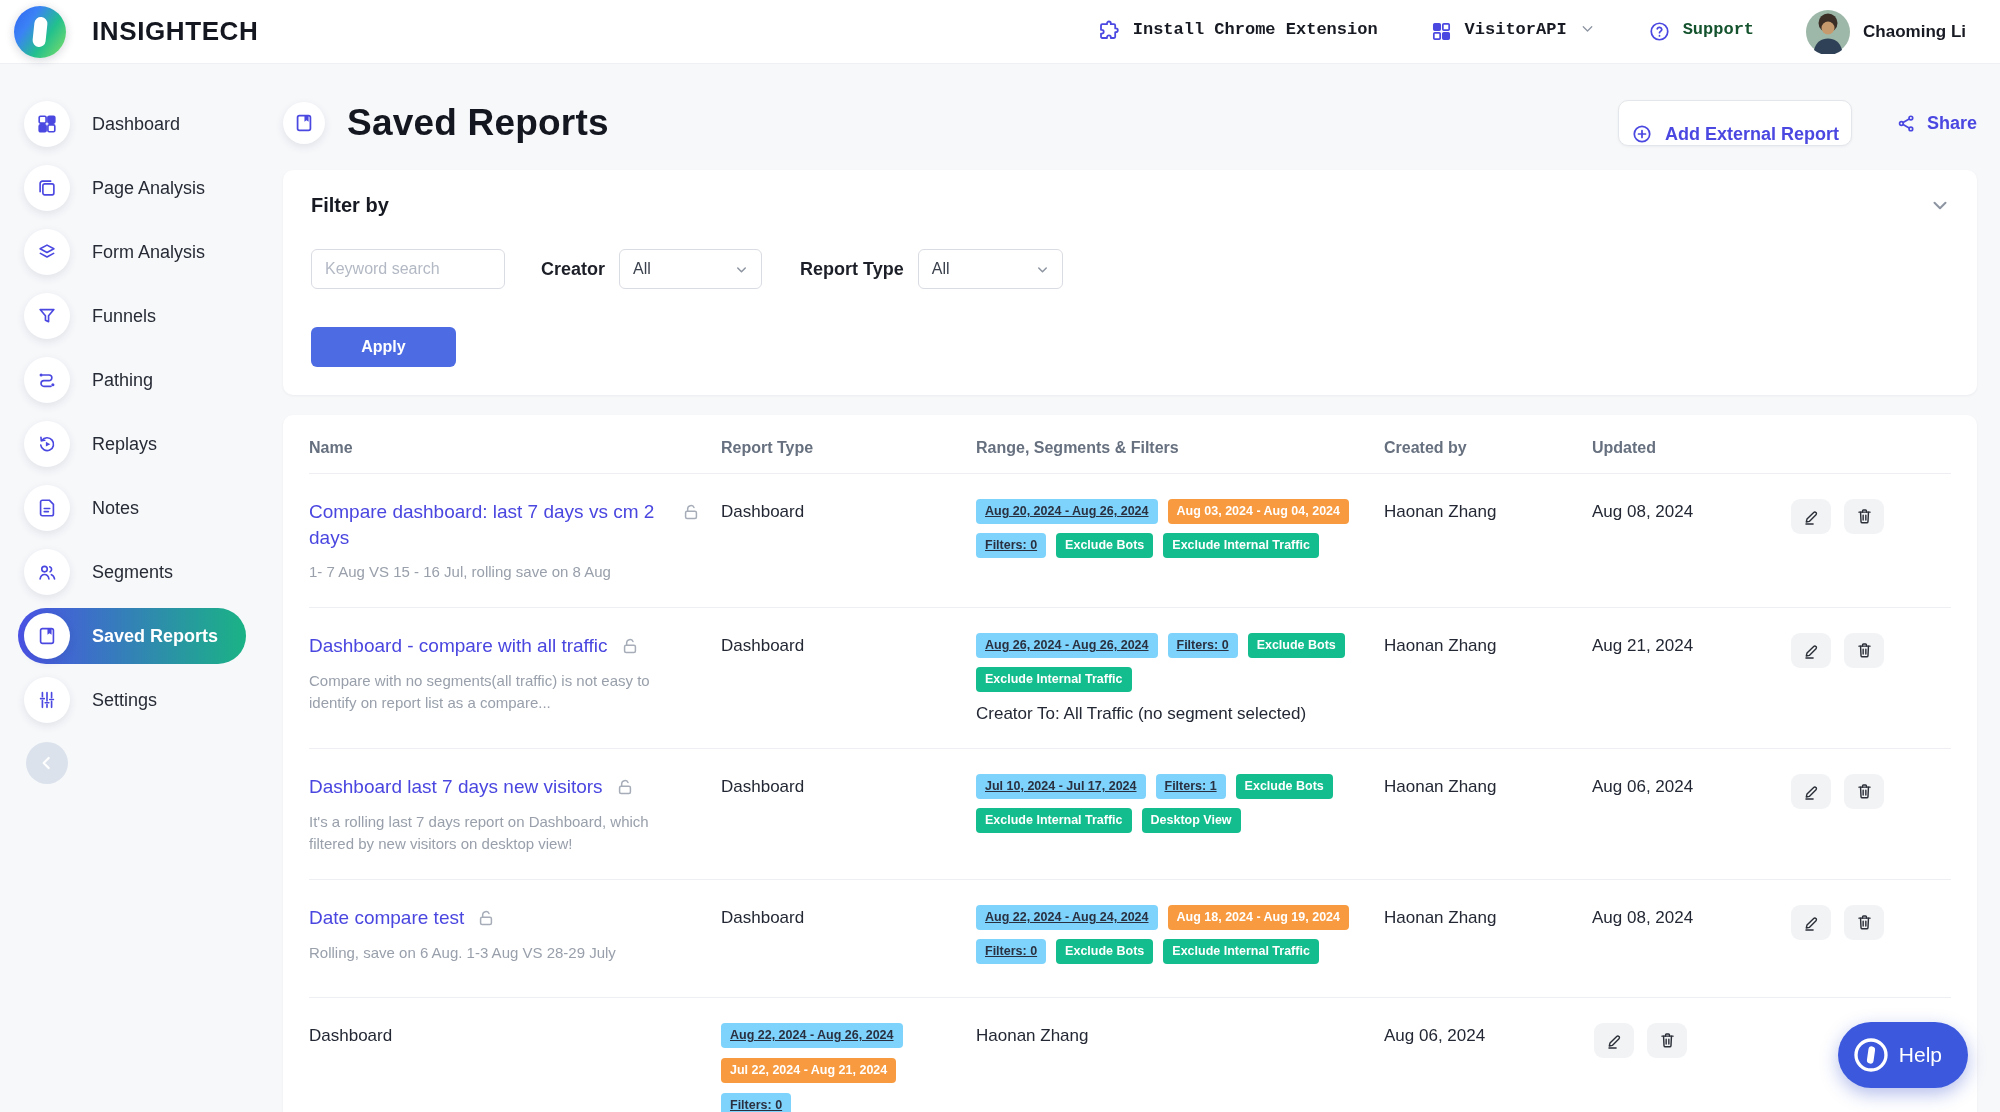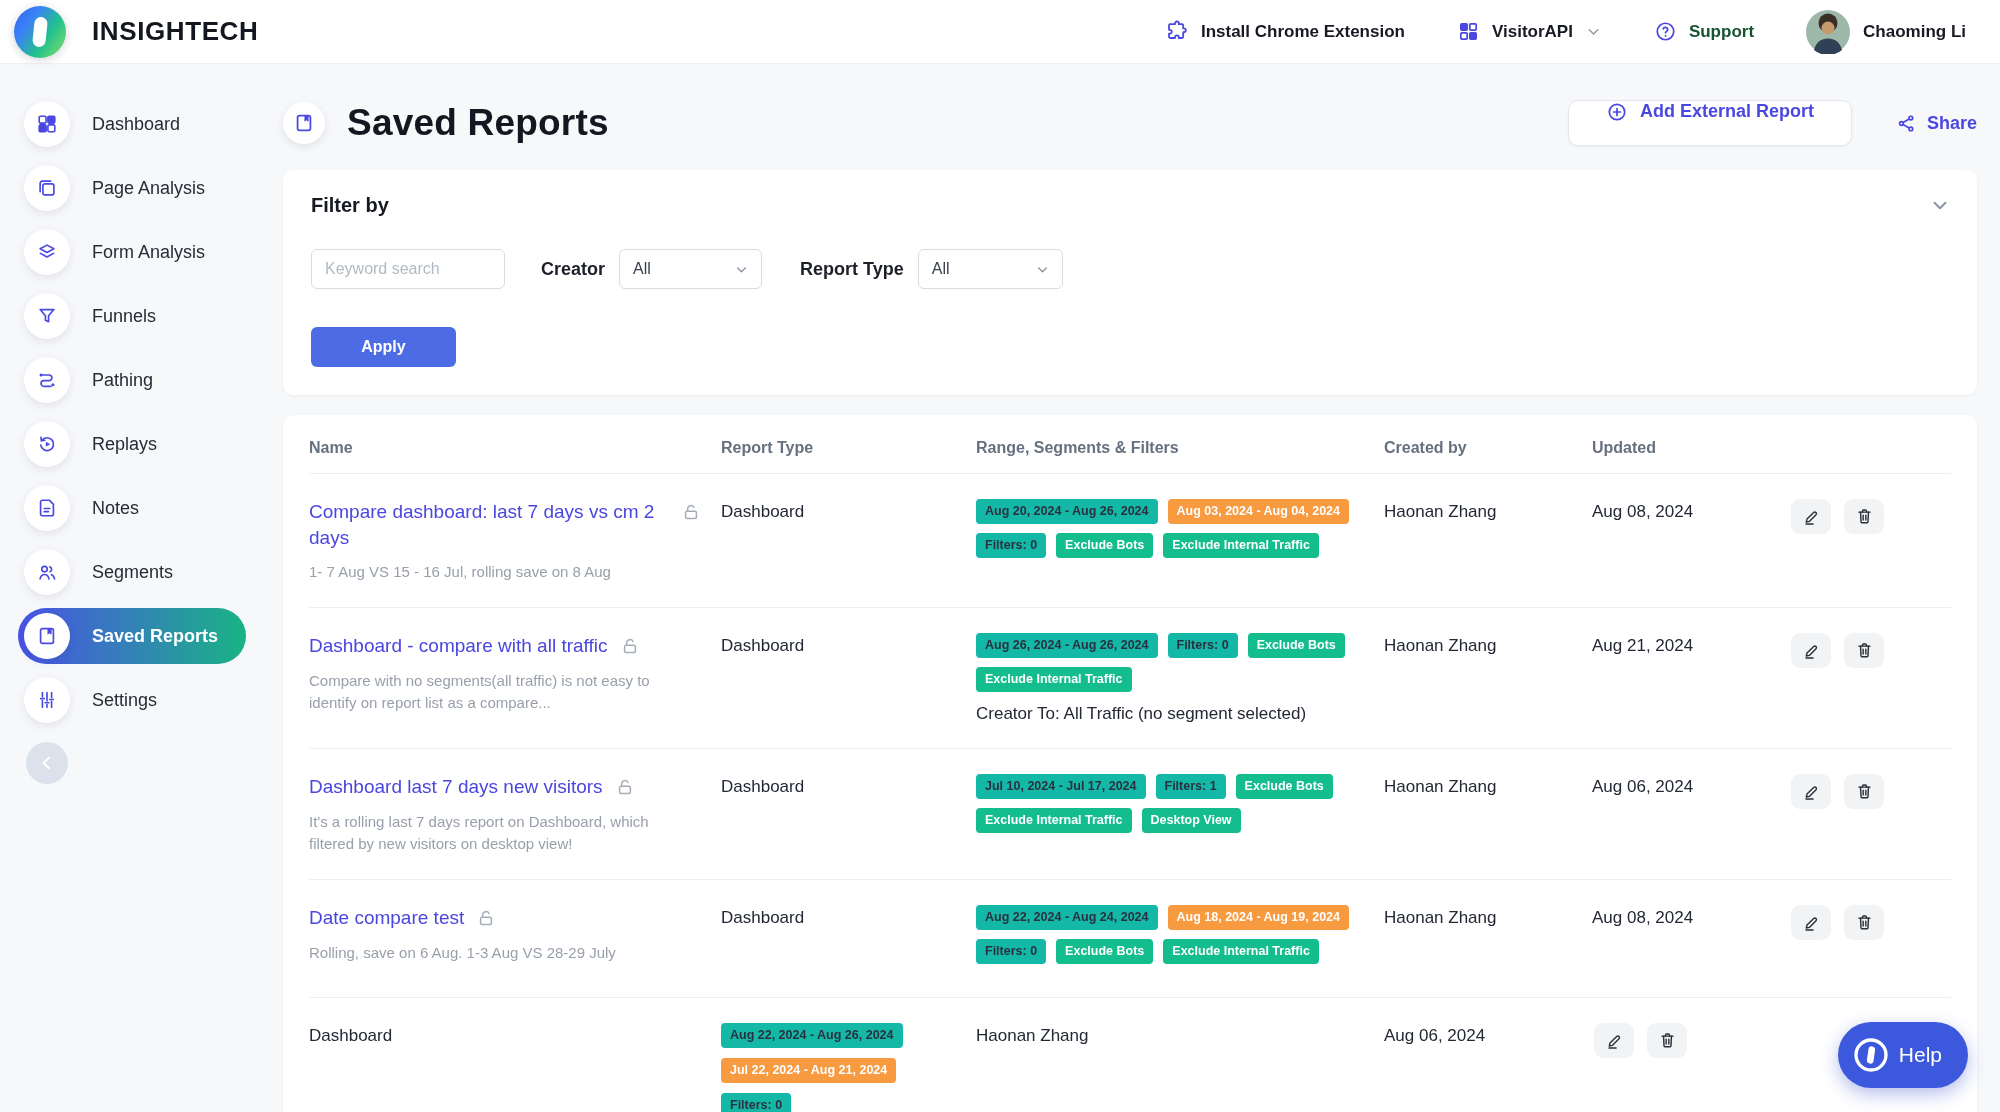--- a/index.html
+++ b/index.html
@@ -22,22 +22,22 @@
     box-shadow:0 2px 10px rgba(20,30,60,.18);
   }
   .logo::after{
     content:""; position:absolute; left:50%; top:50%;
     width:13px; height:30px; border-radius:7px; background:#fff;
     transform:translate(-50%,-50%) rotate(6deg);
   }
   .brand{ font-size:26px; font-weight:800; letter-spacing:.6px; color:#14171f; }
   .topnav{ display:flex; align-items:center; gap:52px; }
   .nav-item{
-    display:flex; align-items:center; gap:12px; background:none; border:none;
-    font-family:Liberation Sans, sans-serif; font-size:17px; font-weight:700; color:#171a22; cursor:pointer;
+    display:flex; gap:12px; background:none; border:none;
+    font-family:Liberation Mono, monospace; font-size:17px; font-weight:700; color:#171a22; cursor:pointer;
   }
   .icn{ display:inline-flex; line-height:0; }
   .icn svg{ display:block; }
   .user{ display:flex; align-items:center; gap:13px; cursor:pointer; }
   .user-name{ font-size:17px; font-weight:700; color:#171a22; }
 
   
   .sidebar{ position:absolute; top:64px; left:0; width:265px; bottom:0; padding-top:32px; }
   .side-item{
     width:228px; height:56px; margin:0 0 8px 18px; border-radius:28px;
@@ -62,21 +62,21 @@
   .page-head{ display:flex; align-items:center; justify-content:space-between; margin-top:36px; }
   .page-head-left{ display:flex; align-items:center; gap:22px; }
   .page-icon-circle{
     width:42px; height:42px; border-radius:50%; background:#fff; color:#4b48e1;
     display:flex; align-items:center; justify-content:center;
     box-shadow:0 3px 9px rgba(30,40,80,.10);
   }
   .page-title{ font-size:37px; font-weight:800; color:#14171f; letter-spacing:.2px; }
   .page-head-right{ display:flex; align-items:center; gap:44px; }
   .btn-outline{
-    display:flex; align-items:flex-start; gap:12px; height:46px; padding:0 37px;
+    display:flex; align-items:flex-end; gap:12px; height:46px; padding:0 12px;
     background:#fff; border:1px solid #e3e6ea; border-radius:10px; cursor:pointer;
     font-family:inherit; font-size:18px; font-weight:700; color:#4b48e1;
     box-shadow:0 1px 3px rgba(16,24,40,.05);
   }
   .share-link{
     display:flex; align-items:center; gap:10px; background:none; border:none; cursor:pointer;
     font-family:inherit; font-size:18px; font-weight:600; color:#4b48e1;
   }
 
   
@@ -121,21 +121,21 @@
     line-height:26px; max-width:370px; display:inline-block; cursor:pointer;
   }
   .lock{ color:#a6adb8; margin-top:3px; flex:0 0 auto; }
   .row-desc{ margin-top:10px; font-size:15px; line-height:22px; color:#99a0ab; max-width:370px; }
   .cell{ font-size:17px; color:#232834; padding-top:3px; }
   .tag-line{ display:flex; flex-wrap:wrap; gap:10px; margin-bottom:9px; }
   .tag{
     display:inline-block; padding:5px 9px; border-radius:4px;
     font-size:12.5px; font-weight:700; line-height:15px; white-space:nowrap;
   }
-  .tag.gray{ background:#14b8a6; color:#2a3040; }
+  .tag.gray{ background:#7dd3fc; color:#2a3040;text-decoration:underline; }
   .tag.green{ background:#13bd8d; color:#fff; }
   .tag.orange{ background:#f89a3f; color:#fff; }
   .range-note{ font-size:17px; color:#232834; margin-top:12px; }
   .actions{ display:flex; gap:13px; justify-content:flex-start; padding-left:2px; }
   .icon-btn{
     width:40px; height:35px; border:none; border-radius:9px; background:#f2f3f5;
     display:flex; align-items:center; justify-content:center; color:#2b2f38; cursor:pointer;
   }
 
   

